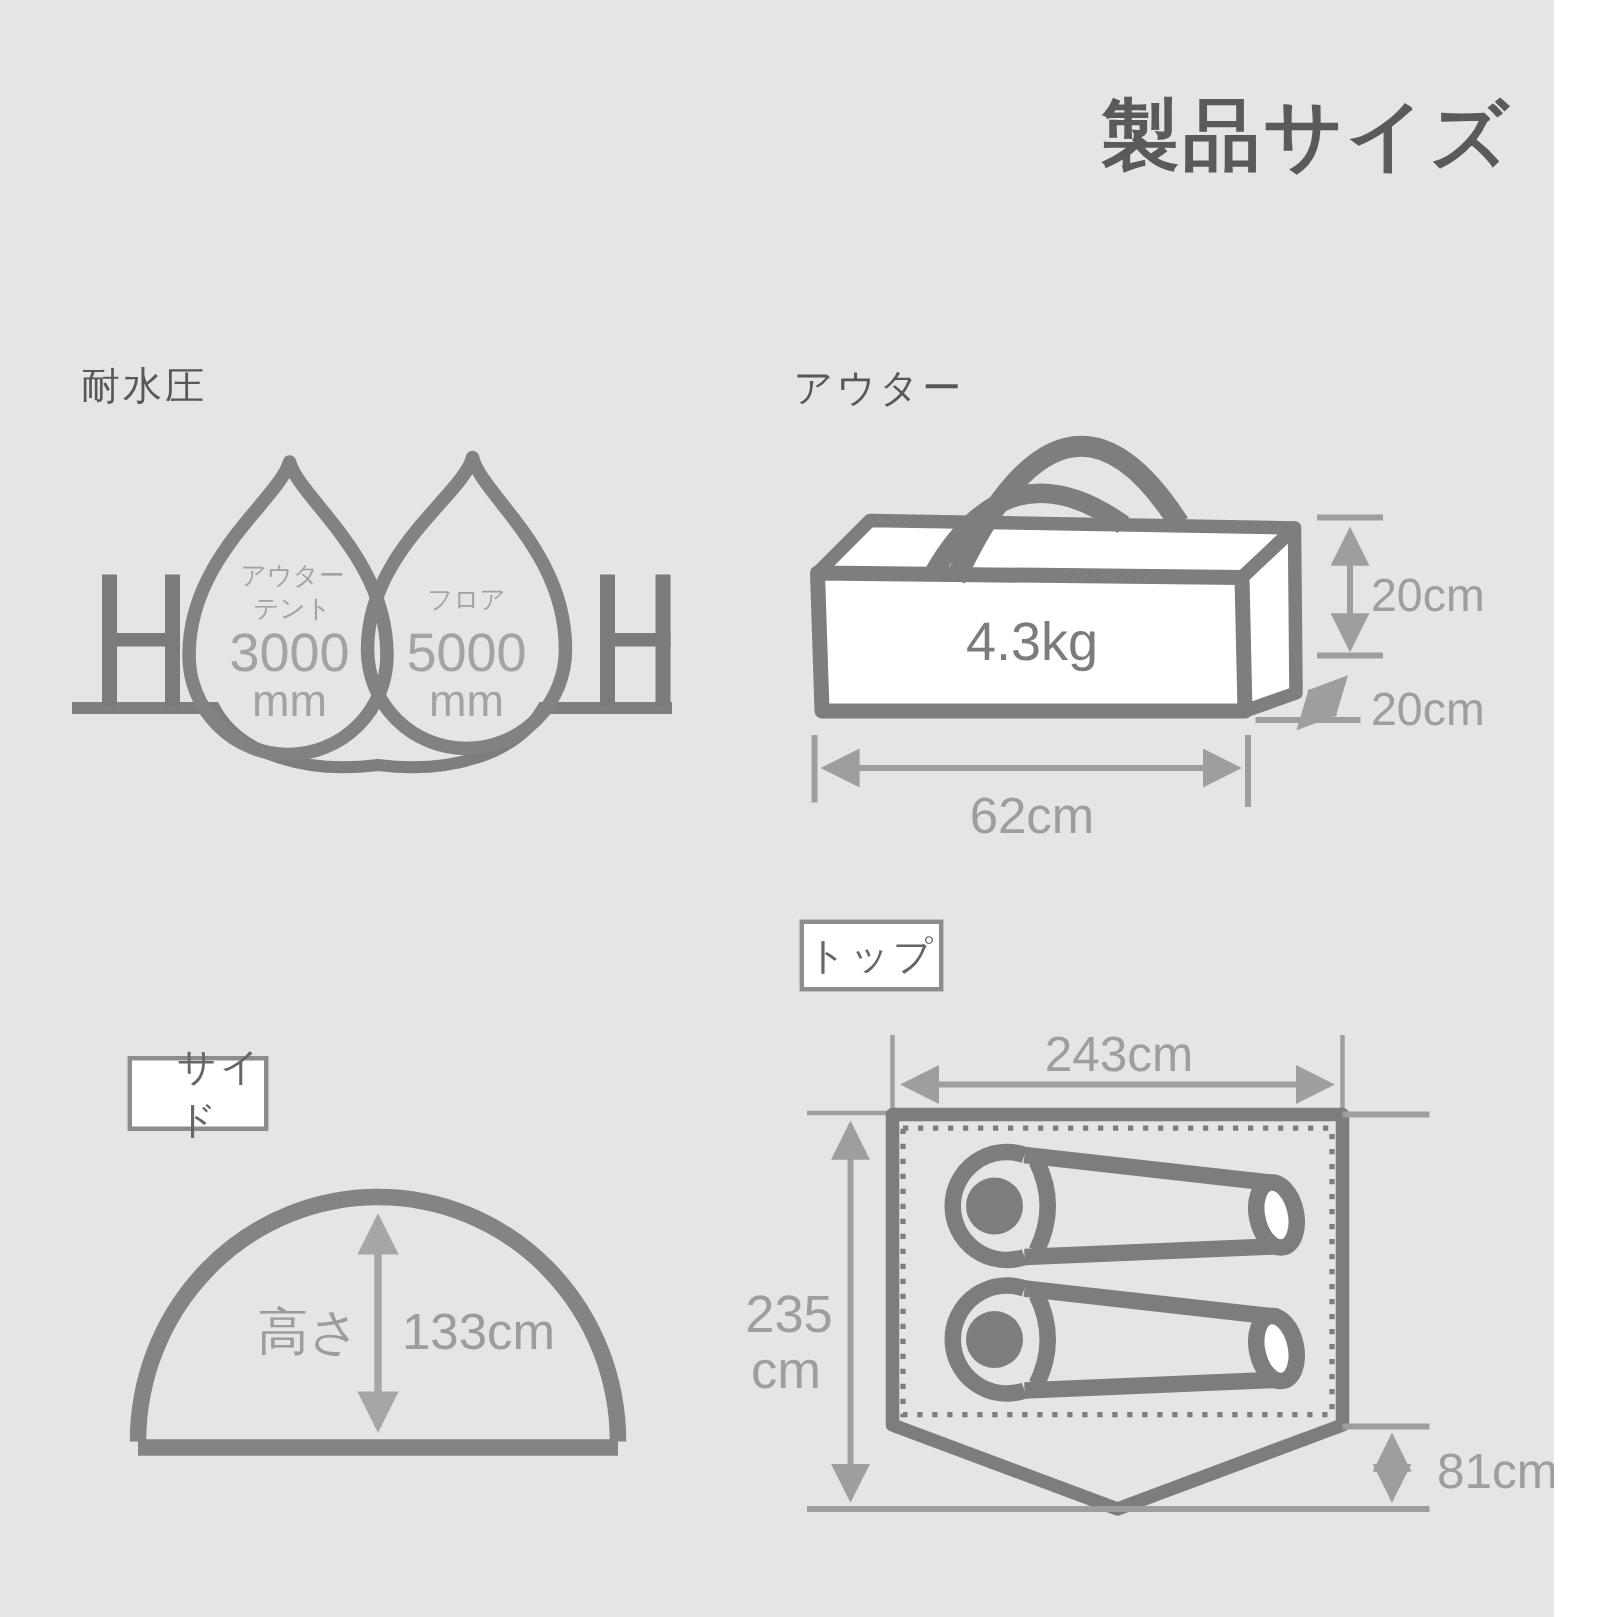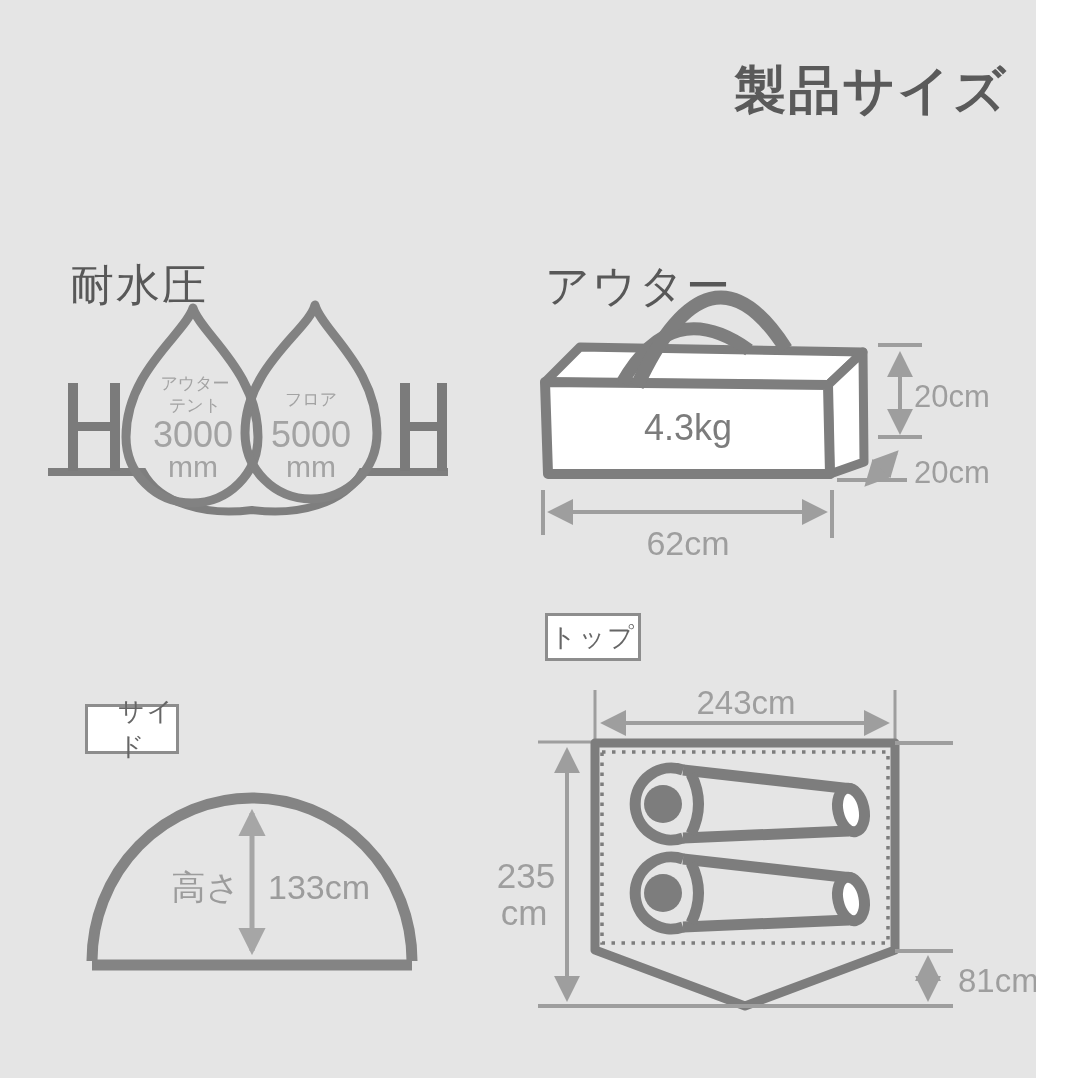--- a/index.html
+++ b/index.html
@@ -5,32 +5,32 @@
   html,body{margin:0;padding:0;background:#fff;}
   .canvas{
     position:relative;width:1036px;height:1078px;background:#e5e5e5;overflow:hidden;
     font-family:"Liberation Sans","DejaVu Sans",sans-serif;
   }
   .page-title{
     position:absolute;top:56px;right:28px;margin:0;
     font-size:52px;font-weight:700;color:#5a5a5a;letter-spacing:2px;
   }
   .sec-heading{
-    position:absolute;margin:16px;font-size:44px;font-weight:500;color:#585858;letter-spacing:2px;
+    position:absolute;margin:0;font-size:26px;font-weight:500;color:#585858;letter-spacing:2px;
   }
   .h-water{left:54px;top:240px;}
   .h-storage{left:529px;top:241px;}
   .h-size{left:56px;top:601px;}
   .boxlabel{
     position:absolute;border:3px solid #8d8d8d;color:#666;
     display:flex;align-items:center;justify-content:center;
     font-size:26px;letter-spacing:2px;background:#fff;box-sizing:border-box;
   }
   .side-label{left:85px;top:704px;width:94px;height:50px;padding-left:30px;}
-  .top-label{left:545px;top:613px;width:96px;height:48px;}
+  .top-label{left:533px;top:613px;width:96px;height:48px;}
   .diagram{position:absolute;}
   .drops-svg{left:40px;top:285px;}
   .bag-svg{left:530px;top:285px;}
   .dome-svg{left:70px;top:775px;}
   .topview-svg{left:480px;top:670px;}
   svg text{font-family:"Liberation Sans","DejaVu Sans",sans-serif;}
 </style>
 </head>
 <body>
 

